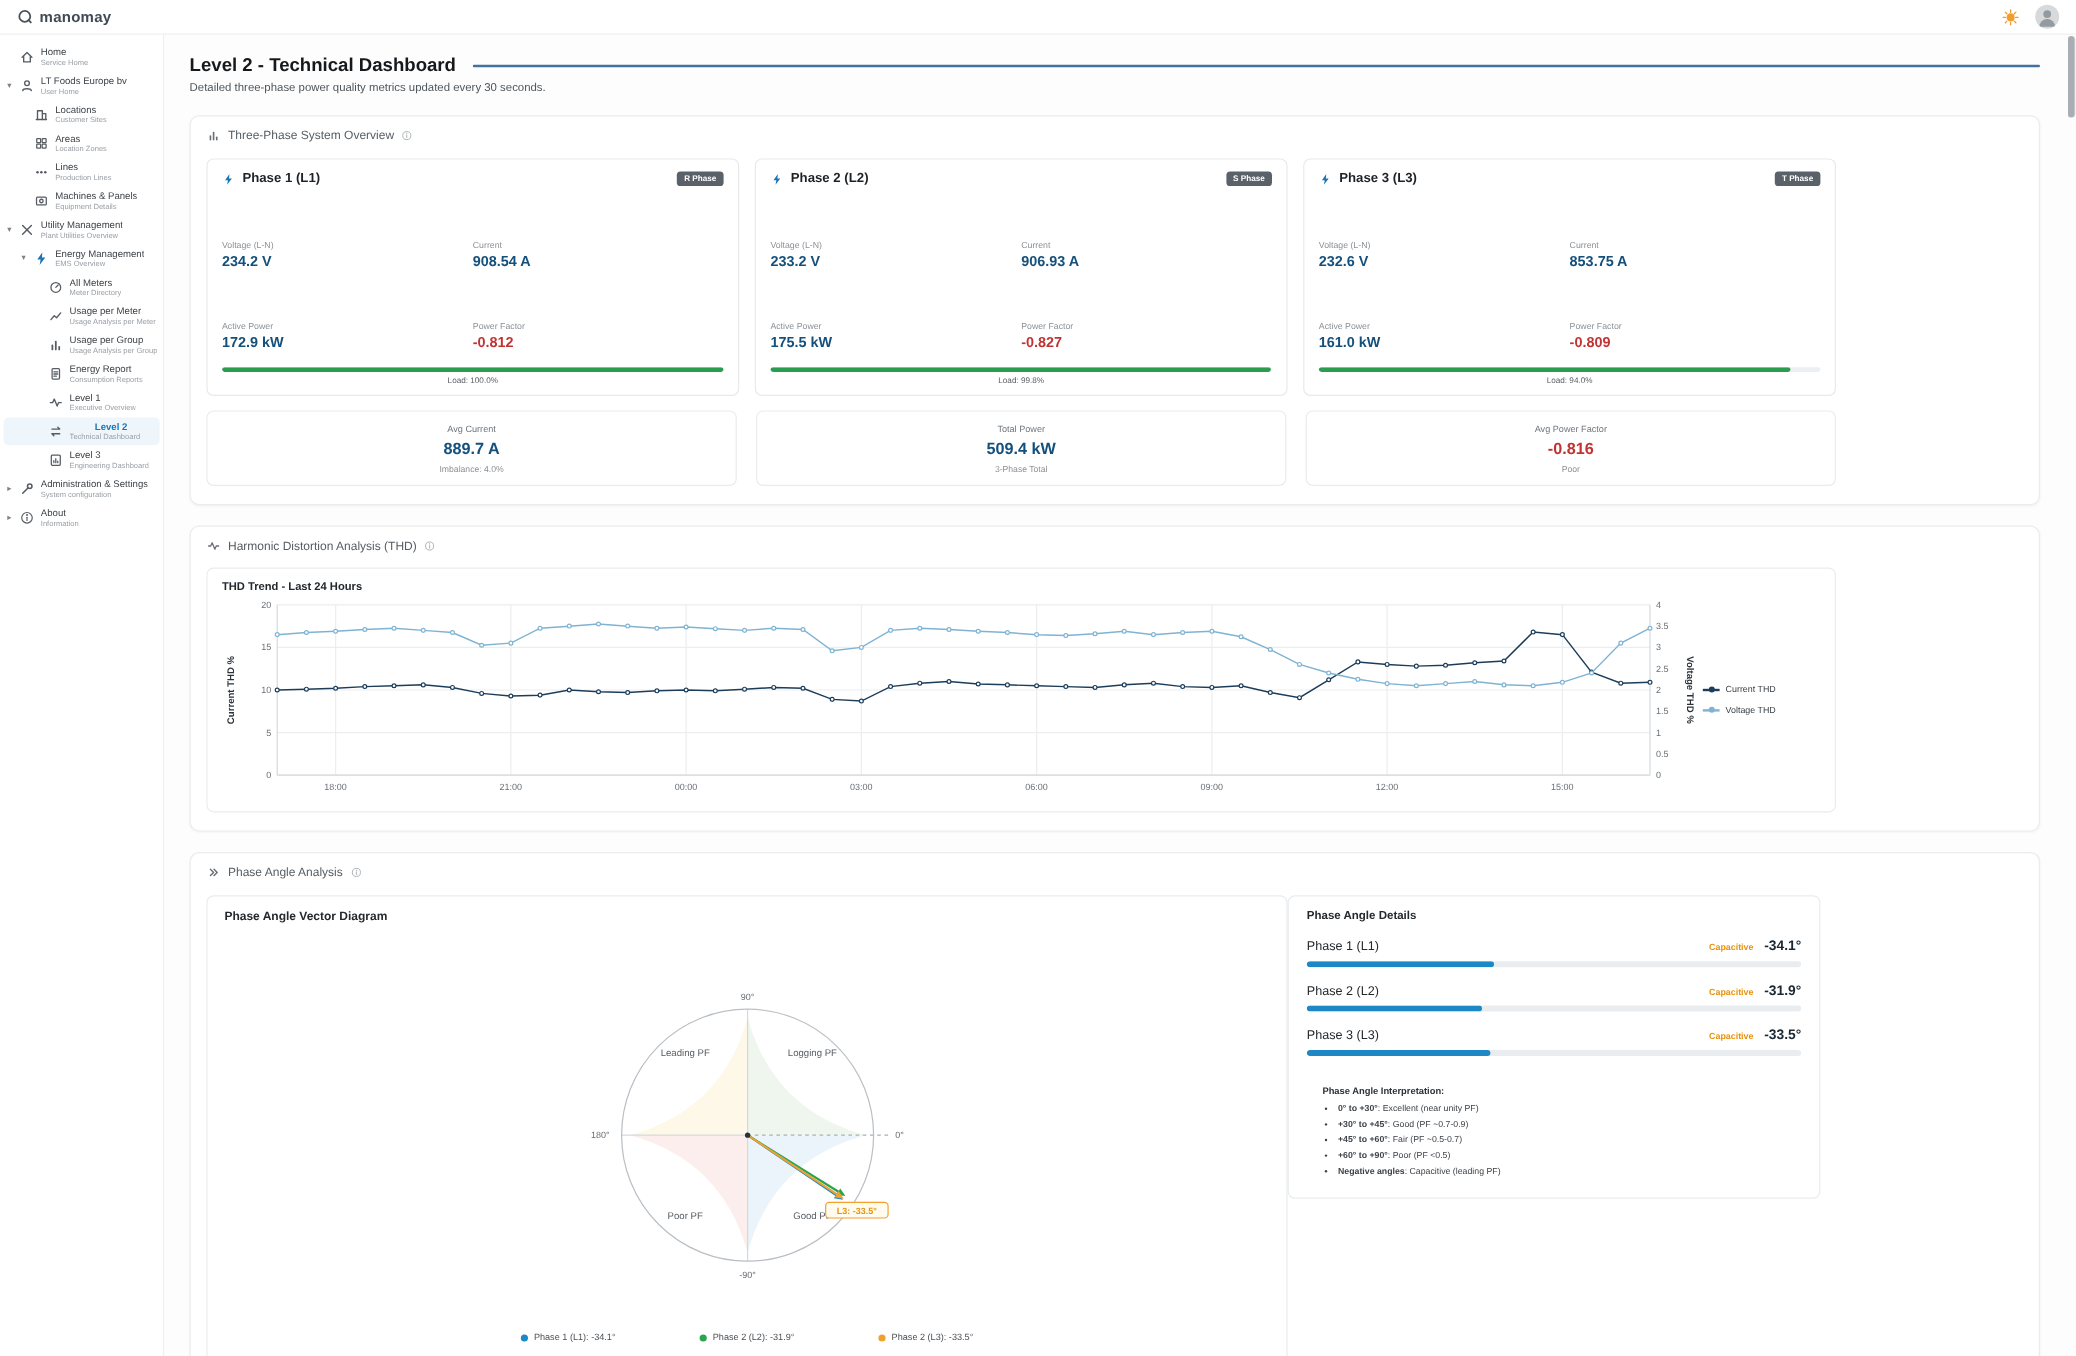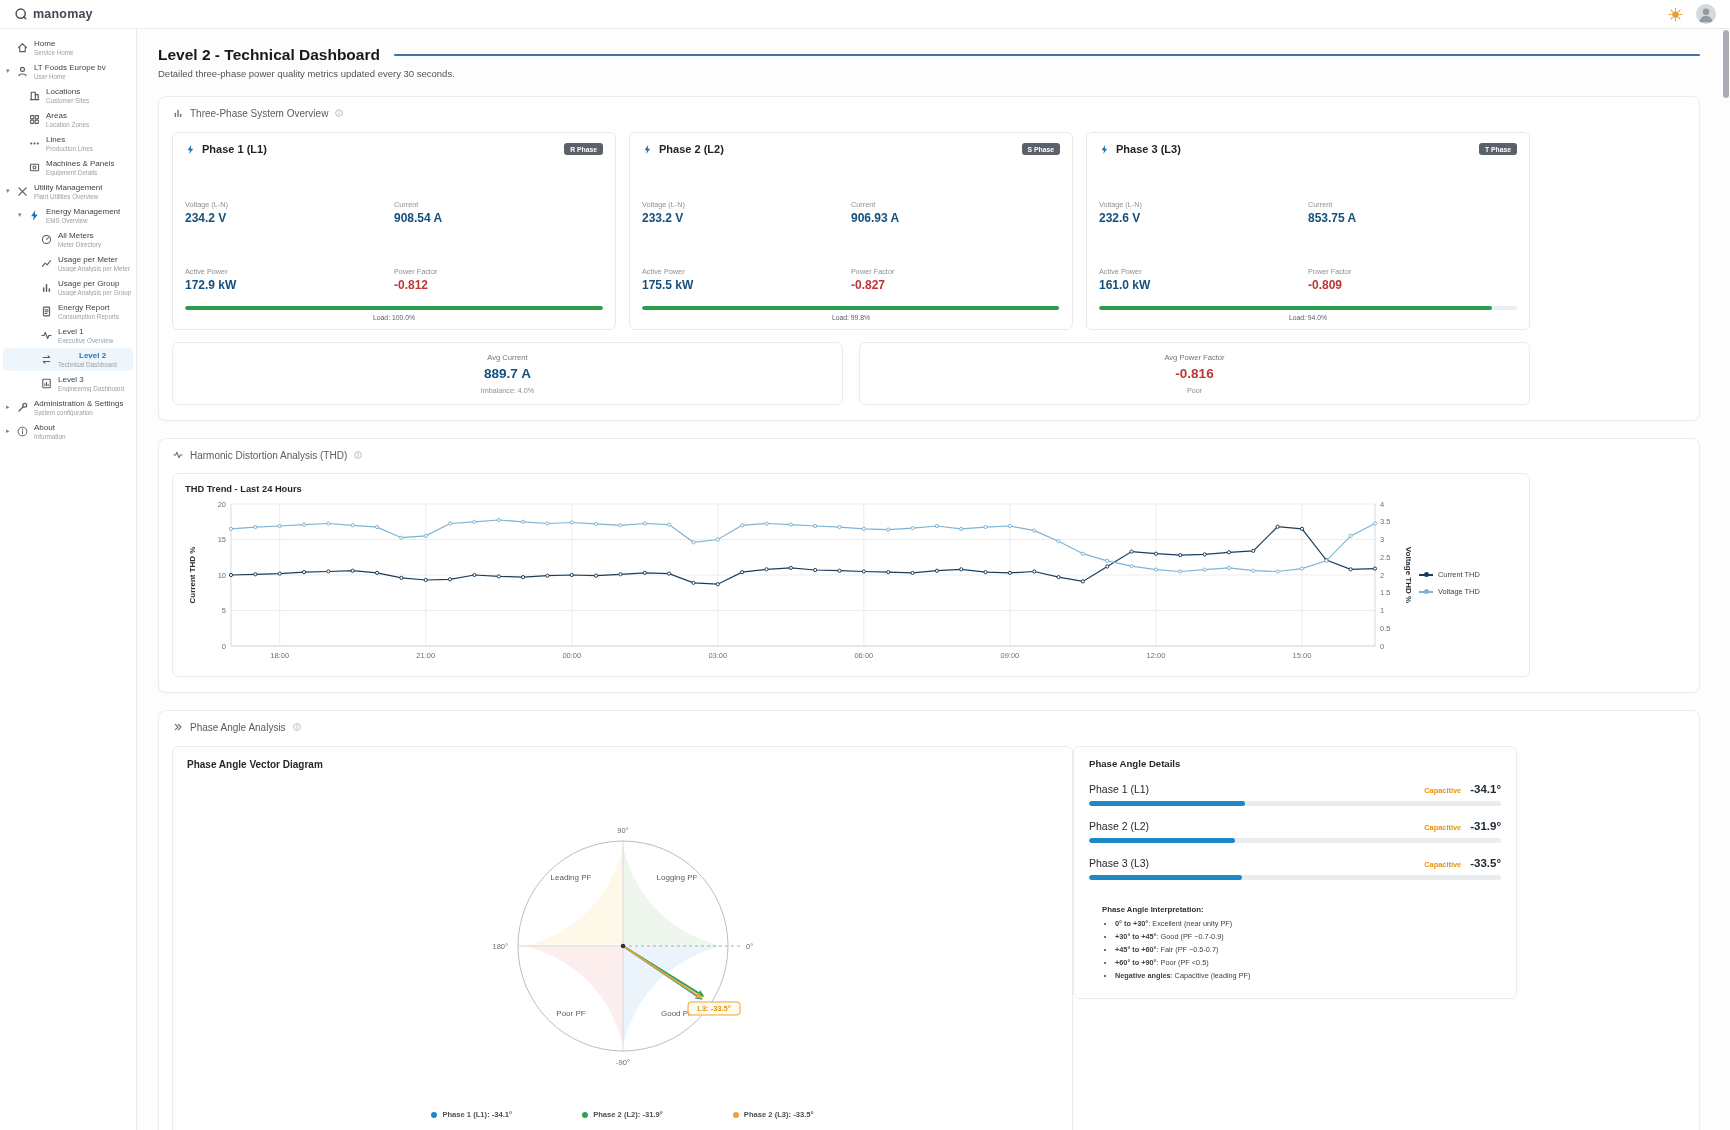--- a/index.html
+++ b/index.html
@@ -81,21 +81,21 @@
   .lg-row { display:flex; align-items:center; gap:5px; }
   .sw { width:14px; height:2px; position:relative; display:inline-block; }
   .sw .dot { position:absolute; left:5px; top:-1.5px; width:5px; height:5px; border-radius:50%; }
 
   
   .pa-row { display:flex; gap:0; width:1358px; margin-top:13px; align-items:flex-start; }
   .vector-card { width:901px; border:1px solid #e9ecee; border-radius:6px; padding:12px 14px; height:436px; background:#fff; }
   .vector-title { font-size:10px; font-weight:bold; color:#24292e; }
   #vector-svg { margin:4px auto 0; width:440px; height:330px; }
   .vec-legend { display:flex; justify-content:center; gap:70px; margin-top:6px; font-size:7.6px; color:#4a5056; }
-  .vl-item { display:flex; align-items:center; gap:5px;font-weight:bold; }
+  .vl-item { display:flex; align-items:center; gap:5px; }
   .vl-dot { width:6px; height:6px; border-radius:50%; }
 
   .details-card { width:444px; border:1px solid #e9ecee; border-radius:6px; padding:11px 15px 18px; background:#fff; }
   .details-title { font-size:9.6px; font-weight:bold; color:#24292e; }
   .pa-item { margin-top:14px; }
   .pa-top { display:flex; align-items:baseline; }
   .pa-name { font-size:10.5px; color:#24292e; }
   .pa-type { margin-left:auto; font-size:7.4px; color:#e8920c; font-weight:bold; }
   .pa-angle { font-size:11.5px; font-weight:bold; color:#1b2732; margin-left:9px; }
   .pa-bar { height:5px; background:#eaedf0; border-radius:3px; margin-top:6px; overflow:hidden; }
@@ -560,20 +560,25 @@
             </div>
           <div class="load-lbl">Load: 94.0%</div>
         </div>
       </div>
 
       <div class="row4">
         <div class="sum-card">
           <div class="sum-lbl">Avg Current</div>
           <div class="sum-val">889.7 A</div>
           <div class="sum-sub">Imbalance: 4.0%</div>
+        </div>
+        <div class="sum-card">
+          <div class="sum-lbl">Total Power</div>
+          <div class="sum-val">509.4 kW</div>
+          <div class="sum-sub">3-Phase Total</div>
         </div>
         <div class="sum-card">
           <div class="sum-lbl">Avg Power Factor</div>
           <div class="sum-val red">-0.816</div>
           <div class="sum-sub">Poor</div>
         </div>
       </div>
     </section>
 
     <section class="sec">

